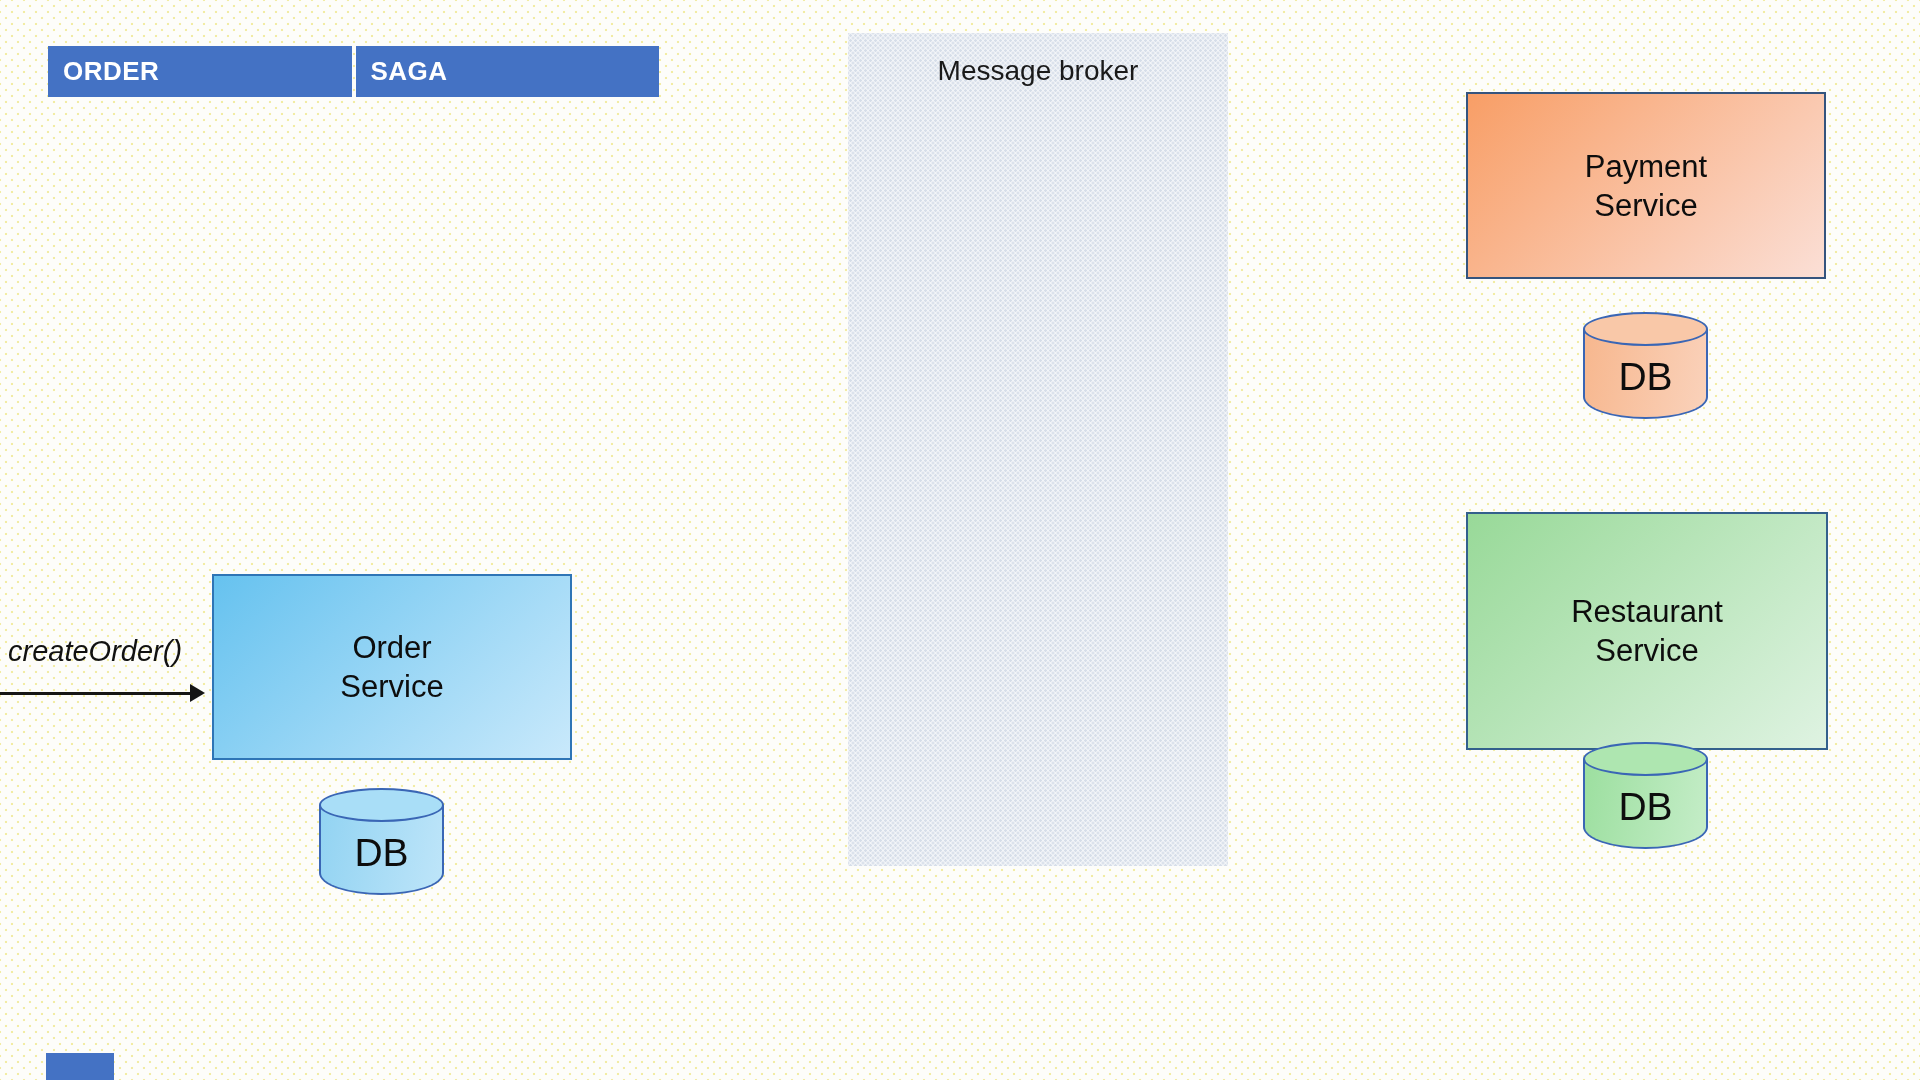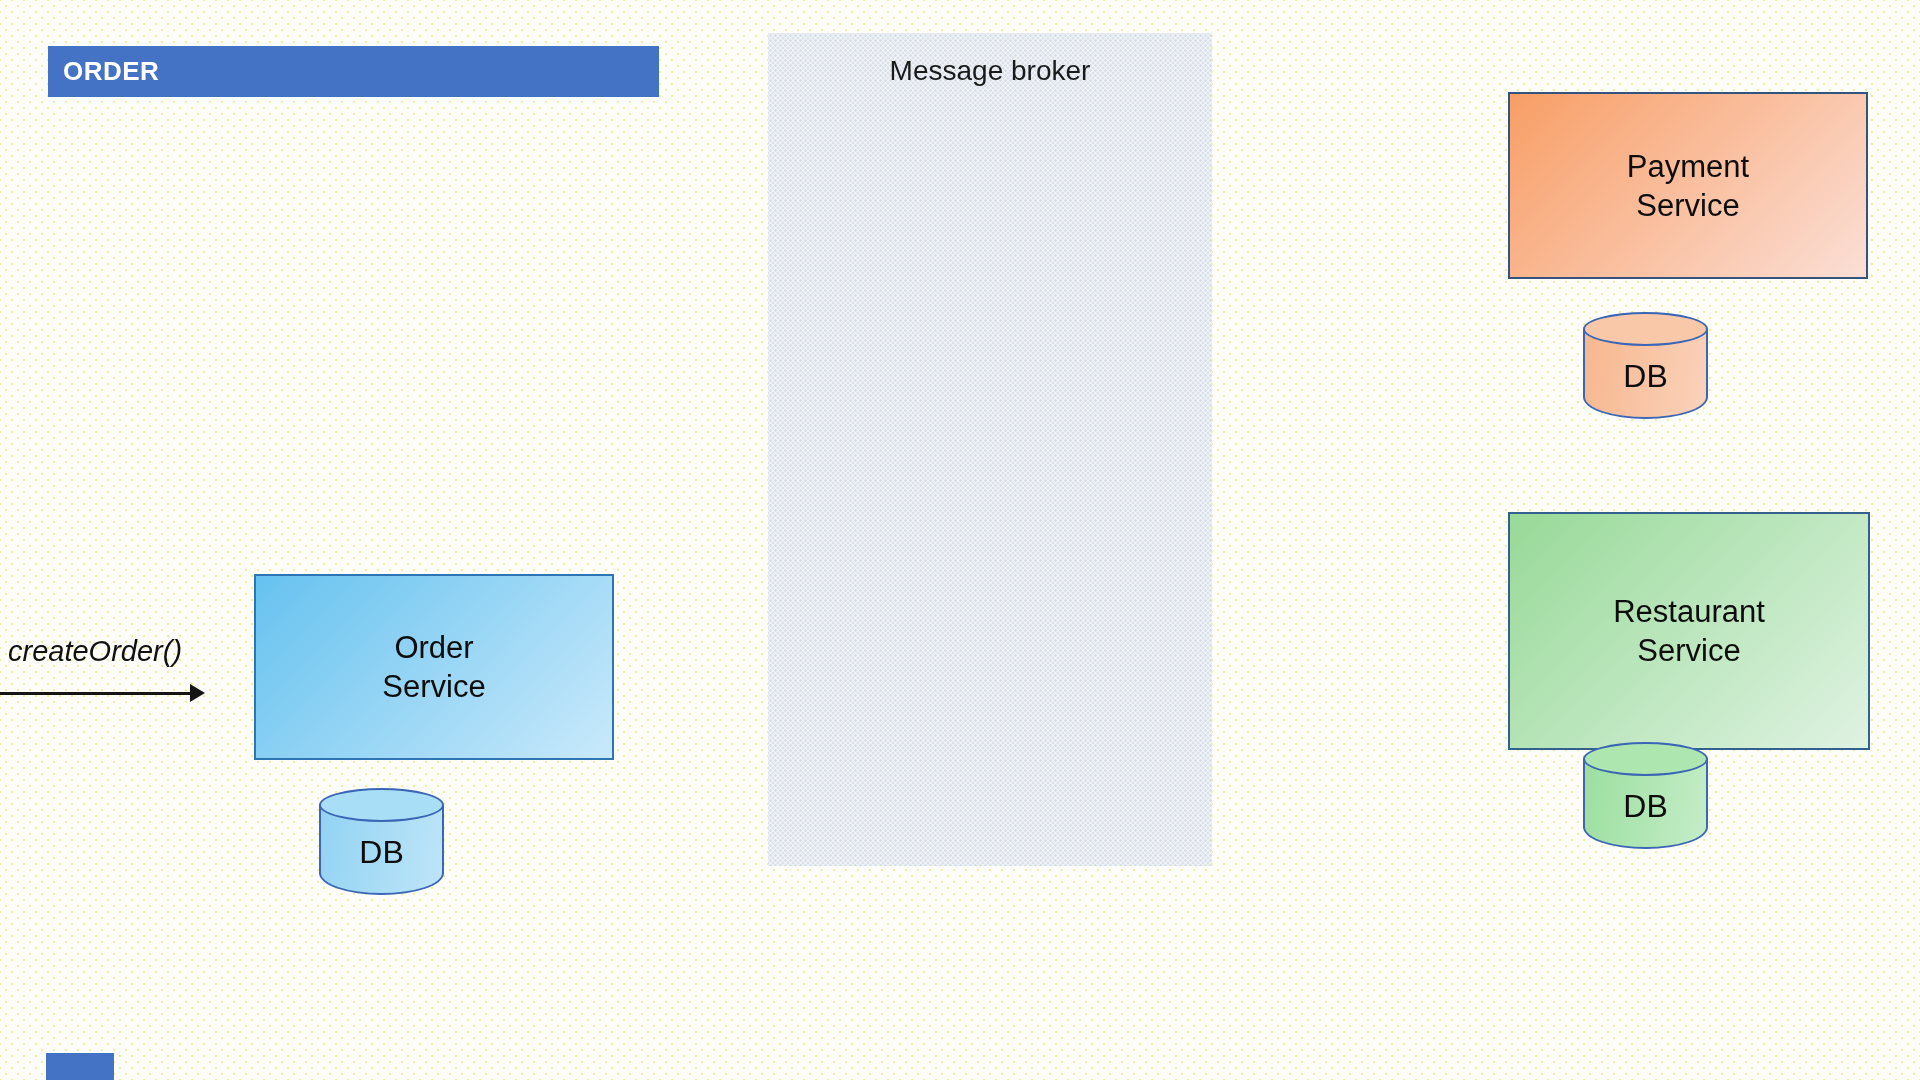--- a/index.html
+++ b/index.html
@@ -20,38 +20,38 @@
     display:flex;gap:4px;
   }
   .saga-header .cell{
     flex:1;background:#4472C4;color:#FFFFFF;
     font-size:26px;font-weight:bold;letter-spacing:.5px;
     display:flex;align-items:center;padding-left:15px;
   }
 
   
   .broker{
-    position:absolute;left:768px;top:33px;width:444px;height:833px;
+    position:absolute;left:848px;top:33px;width:380px;height:833px;
     background-color:#F3F5F8;
     background-image:
       radial-gradient(#D6DEE9 1.1px, transparent 1.5px),
       radial-gradient(#D6DEE9 1.1px, transparent 1.5px);
     background-size:5px 5px;
     background-position:0 0, 2.5px 2.5px;
   }
   .broker-title{
     position:absolute;left:0;right:0;top:22px;text-align:center;
     font-size:28px;color:#1A1A1A;
   }
 
   
   .svc-box{
     position:absolute;box-sizing:border-box;
     display:flex;flex-direction:column;align-items:center;justify-content:center;
-    font-size:31px;line-height:39px;color:#0D0D0D;text-align:center;margin-left:42px;
+    font-size:31px;line-height:39px;color:#0D0D0D;text-align:center;
   }
   .svc-order{
     left:212px;top:574px;width:360px;height:186px;
     background:linear-gradient(135deg,#66C2EF 0%,#C9E9FB 100%);
     border:2px solid #2E75B6;
   }
   .svc-payment{
     left:1466px;top:92px;width:360px;height:187px;
     background:linear-gradient(135deg,#F89E66 0%,#FBDFD6 100%);
     border:2px solid #34547E;
@@ -69,21 +69,21 @@
     border:2.5px solid #3A66B5;border-top:none;
     border-radius:0 0 50% 50% / 0 0 22px 22px;
   }
   .cyl .cyl-top{
     position:absolute;left:0;right:0;top:0;height:34px;box-sizing:border-box;
     border:2.5px solid #3A66B5;border-radius:50%;
   }
   .cyl .cyl-label{
     position:absolute;left:0;right:0;top:0;bottom:0;
     display:flex;align-items:center;justify-content:center;
-    padding-top:22px;font-size:32px;color:#0D0D0D;
+    padding-top:22px;font-size:39px;color:#0D0D0D;
   }
   .db-order{left:319px;top:788px;}
   .db-order .cyl-body{background:linear-gradient(100deg,#92D3F2 0%,#BEE5F9 100%);}
   .db-order .cyl-top{background:#A9DEF7;}
   .db-payment{left:1583px;top:312px;}
   .db-payment .cyl-body{background:linear-gradient(100deg,#F7B78E 0%,#FAD2BB 100%);}
   .db-payment .cyl-top{background:#F9C8A8;}
   .db-restaurant{left:1583px;top:742px;}
   .db-restaurant .cyl-body{background:linear-gradient(100deg,#9CDF9F 0%,#C5EDC8 100%);}
   .db-restaurant .cyl-top{background:#AEE6B0;}
@@ -109,20 +109,23 @@
   }
 </style>
 </head>
 <body>
 
 <div id="canvas">
 
   <div class="saga-header">
     <div class="cell">
       <span>ORDER</span>
+    </div>
+    <div class="cell">
+      <span>SAGA</span>
     </div>
   </div>
 
   <div class="broker">
     <div class="broker-title">Message broker</div>
   </div>
 
   <div class="svc-box svc-payment">
     <div>Payment</div>
     <div>Service</div>

